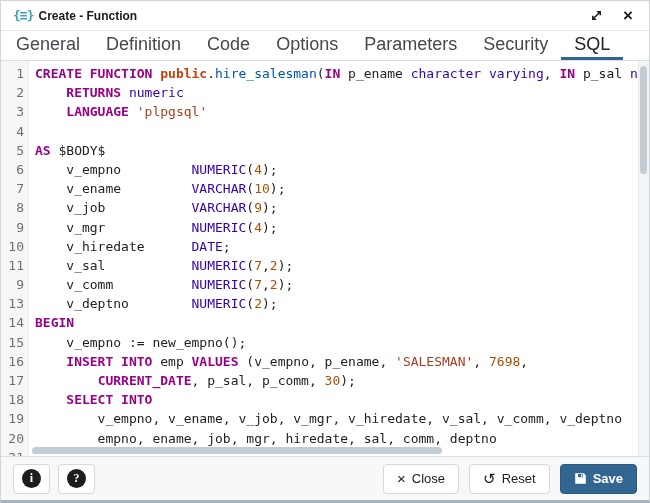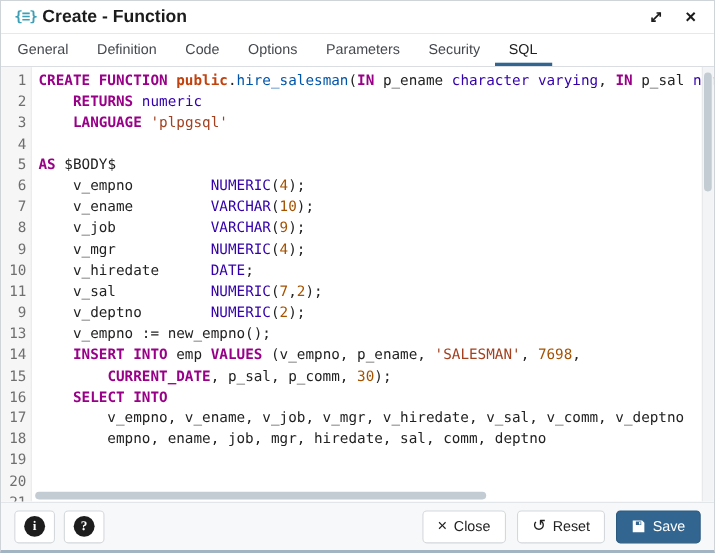--- a/index.html
+++ b/index.html
@@ -22,36 +22,36 @@
     display:flex; align-items:center;
     padding:0 12px;
     border-bottom:1px solid #e6e8ea;
     background:#fff;
   }
   .fn-icon {
     color:#3d9fb5; font-weight:bold; font-size:13px;
     font-family:"DejaVu Sans Mono", monospace;
     margin-right:5px; letter-spacing:-1px;
   }
-  .title-text { font-size:16px; font-weight:bold; color:#1b1b1b; }
+  .title-text { font-size:12px; font-weight:bold; color:#1b1b1b; }
   .titlebar-actions { margin-left:auto; display:flex; align-items:center; gap:14px; }
   .tb-btn { cursor:pointer; display:flex; align-items:center; justify-content:center; width:18px; height:18px; }
   .close-glyph { font-size:17px; font-weight:bold; color:#1b1b1b; line-height:1; }
   
   .tabbar {
     height:30px; flex:0 0 30px;
     display:flex; align-items:stretch;
     padding-left:2px;
     border-bottom:1px solid #dadee2;
     background:#fff;
   }
   .tab {
     padding:0 13px;
     display:flex; align-items:center;
-    font-size:13px; color:#45494e;
+    font-size:18px; color:#45494e;
     border-bottom:3px solid transparent;
     cursor:pointer; white-space:nowrap;
   }
   .tab.active { color:#222; border-bottom-color:#326690; }
   
   .editor {
     flex:1 1 auto;
     position:relative;
     display:flex;
     overflow:hidden;
@@ -122,21 +122,21 @@
   .footer-right { margin-left:auto; display:flex; gap:10px; }
   .btn {
     height:30px; padding:0 13px;
     background:#fff; border:1px solid #d4d8dc; border-radius:4px;
     font-size:13px; color:#222;
     display:flex; align-items:center; gap:6px;
     cursor:pointer; font-family:"Liberation Sans", sans-serif;
   }
   .btn .bicon { font-size:15px; line-height:1; color:#1b1b1b; }
   .btn-save {
-    background:#326690; border-color:#2b5a80; color:#fff;
+    background:#326690; border-color:#2b5a80; color:#fff;font-weight:bold;
   }
 </style>
 </head>
 <body>
 
 <div class="dialog">
 
   <div class="titlebar">
     <span class="fn-icon">{≡}</span>
     <span class="title-text">Create - Function</span>
@@ -191,21 +191,23 @@
         <div class="cl"><span class="tk-p">    </span><span class="tk-k">RETURNS</span><span class="tk-p"> </span><span class="tk-t">numeric</span></div>
         <div class="cl"><span class="tk-p">    </span><span class="tk-k">LANGUAGE</span><span class="tk-p"> </span><span class="tk-s">'plpgsql'</span></div>
         <div class="cl"> </div>
         <div class="cl"><span class="tk-k">AS</span><span class="tk-p"> $BODY$</span></div>
         <div class="cl"><span class="tk-p">    v_empno         </span><span class="tk-t">NUMERIC</span><span class="tk-p">(</span><span class="tk-n">4</span><span class="tk-p">);</span></div>
         <div class="cl"><span class="tk-p">    v_ename         </span><span class="tk-t">VARCHAR</span><span class="tk-p">(</span><span class="tk-n">10</span><span class="tk-p">);</span></div>
         <div class="cl"><span class="tk-p">    v_job           </span><span class="tk-t">VARCHAR</span><span class="tk-p">(</span><span class="tk-n">9</span><span class="tk-p">);</span></div>
         <div class="cl"><span class="tk-p">    v_mgr           </span><span class="tk-t">NUMERIC</span><span class="tk-p">(</span><span class="tk-n">4</span><span class="tk-p">);</span></div>
         <div class="cl"><span class="tk-p">    v_hiredate      </span><span class="tk-t">DATE</span><span class="tk-p">;</span></div>
         <div class="cl"><span class="tk-p">    v_sal           </span><span class="tk-t">NUMERIC</span><span class="tk-p">(</span><span class="tk-n">7</span><span class="tk-p">,</span><span class="tk-n">2</span><span class="tk-p">);</span></div>
+        <div class="cl"><span class="tk-p">    v_comm          </span><span class="tk-t">NUMERIC</span><span class="tk-p">(</span><span class="tk-n">7</span><span class="tk-p">,</span><span class="tk-n">2</span><span class="tk-p">);</span></div>
         <div class="cl"><span class="tk-p">    v_deptno        </span><span class="tk-t">NUMERIC</span><span class="tk-p">(</span><span class="tk-n">2</span><span class="tk-p">);</span></div>
+        <div class="cl"><span class="tk-k">BEGIN</span></div>
         <div class="cl"><span class="tk-p">    v_empno := new_empno();</span></div>
         <div class="cl"><span class="tk-p">    </span><span class="tk-k">INSERT INTO</span><span class="tk-p"> emp </span><span class="tk-k">VALUES</span><span class="tk-p"> (v_empno, p_ename, </span><span class="tk-s">'SALESMAN'</span><span class="tk-p">, </span><span class="tk-n">7698</span><span class="tk-p">,</span></div>
         <div class="cl"><span class="tk-p">        </span><span class="tk-k">CURRENT_DATE</span><span class="tk-p">, p_sal, p_comm, </span><span class="tk-n">30</span><span class="tk-p">);</span></div>
         <div class="cl"><span class="tk-p">    </span><span class="tk-k">SELECT INTO</span></div>
         <div class="cl"><span class="tk-p">        v_empno, v_ename, v_job, v_mgr, v_hiredate, v_sal, v_comm, v_deptno</span></div>
         <div class="cl"><span class="tk-p">        empno, ename, job, mgr, hiredate, sal, comm, deptno</span></div>
       </div>
     <div class="vtrack">
       <div class="vthumb"></div>
     </div>

